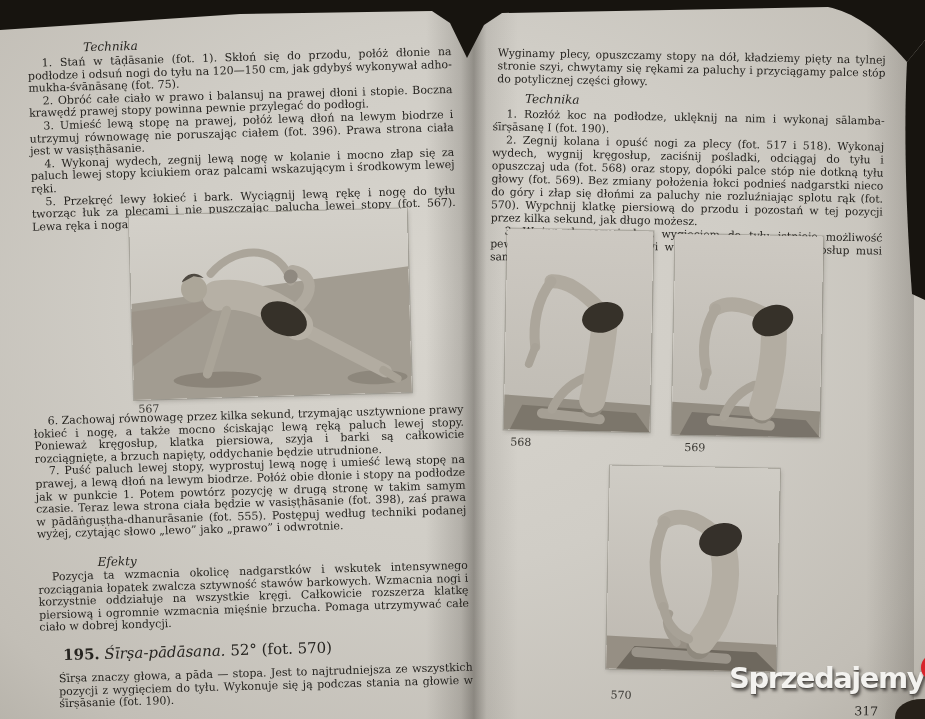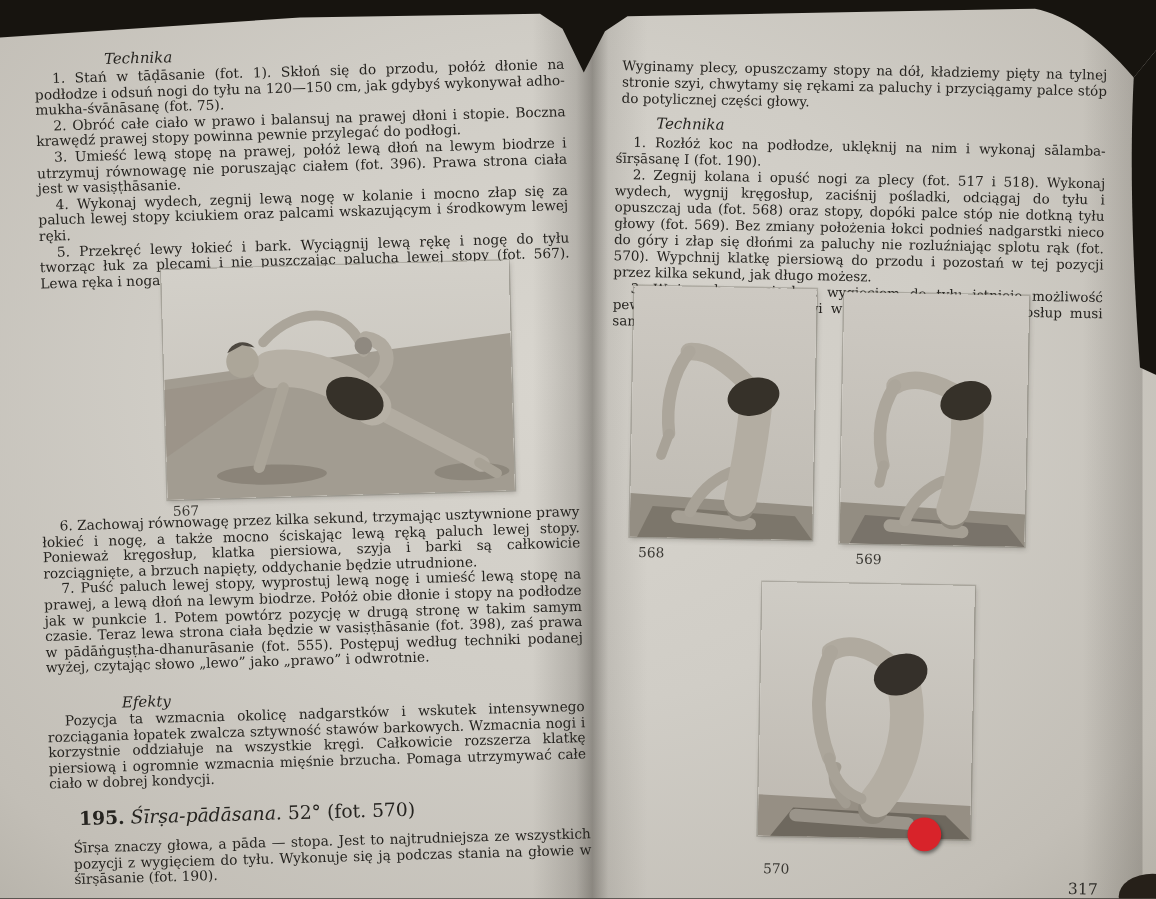--- a/index.html
+++ b/index.html
@@ -192,17 +192,18 @@
     </div>
   </div>
 
   <svg class="edges" width="925" height="719" viewBox="0 0 925 719">
     <path d="M0,0 L925,0 L925,40 L907,62 C878,28 852,12 828,7 L502,13 L484,25 L467,58 L450,23 L432,11 L240,14 L0,30 Z" fill="#17140f"></path>
     <path d="M907,62 L925,40 L925,300 L912,294 C905,200 904,120 907,62 Z" fill="#17140f"></path>
     <ellipse cx="922" cy="717" rx="27" ry="18" fill="#262019"></ellipse>
   </svg>
 
   <div class="watermark">
+    <span class="wm-word">Sprzedajemy</span>
     <span class="wm-badge">
       
     </span>
   </div>
 </div>
 
 </body></html>

